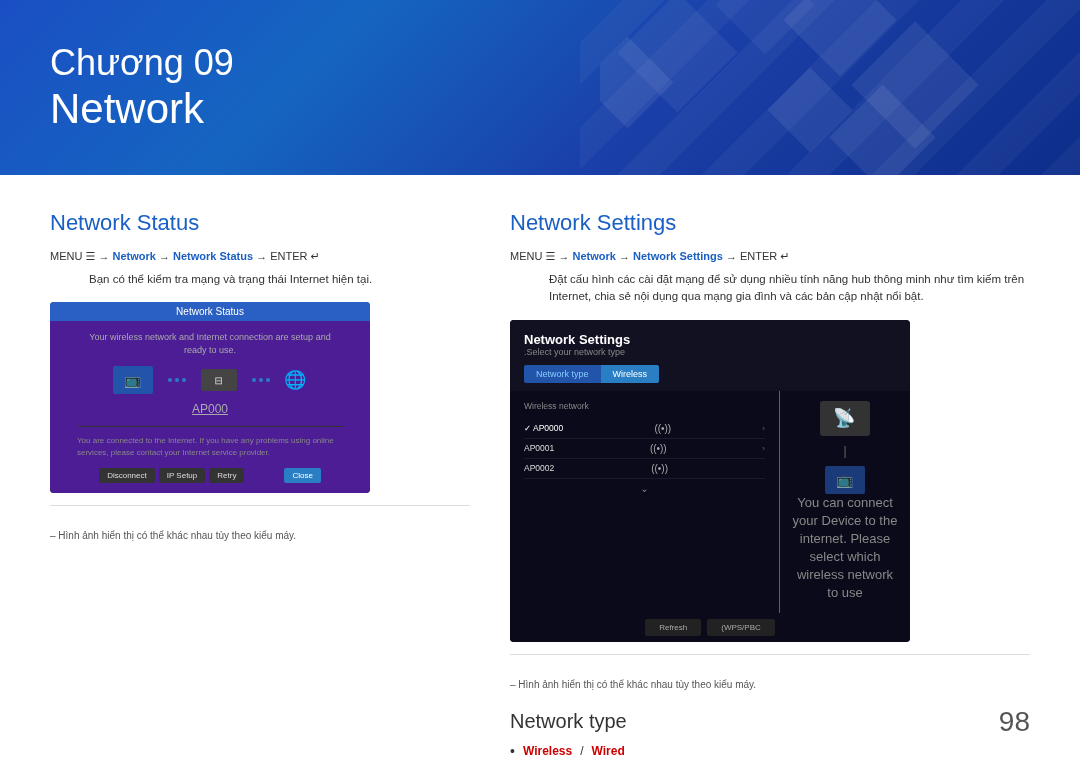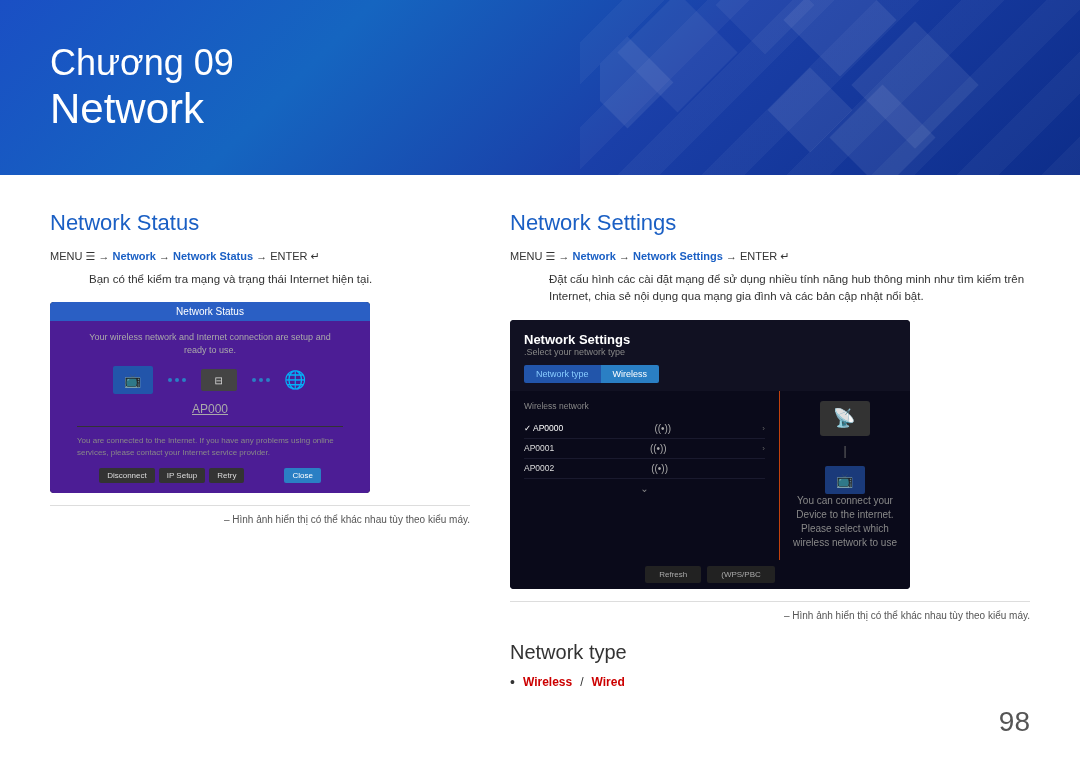--- a/index.html
+++ b/index.html
@@ -332,21 +332,21 @@
       background: #1a3a7a;
       border-radius: 2px;
       display: flex;
       align-items: center;
       justify-content: center;
       color: #6699ff;
       font-size: 14px;
     }
     .ns-right-text {
       color: #888;
-      font-size: 10px;
+      font-size: 13px;
       text-align: center;
       line-height: 1.4;
     }
 
     .ns-bottom-buttons {
       display: flex;
       gap: 6px;
       padding: 6px 14px;
       background: #0a0a1a;
       justify-content: center;
@@ -356,23 +356,22 @@
       color: #aaa;
       font-size: 8px;
       padding: 4px 14px;
       border-radius: 2px;
     }
 
     .note-text {
       color: #555;
       font-size: 10px;
       margin-top: 6px;
-      padding-top: 8px;
+      padding-top: 24px;
       border-top: 1px solid #ddd;
-      text-align: right;
     }
     .note-text::before {
       content: '– ';
     }
 
     
     .network-type-section {
       margin-top: 20px;
     }
     .nt-title {

